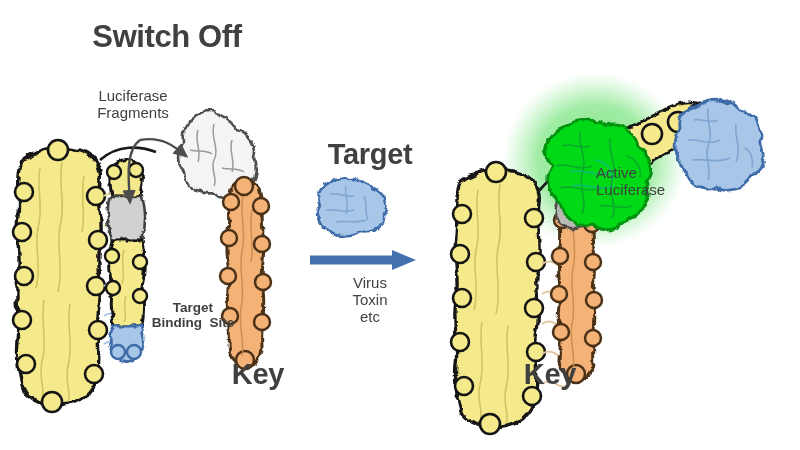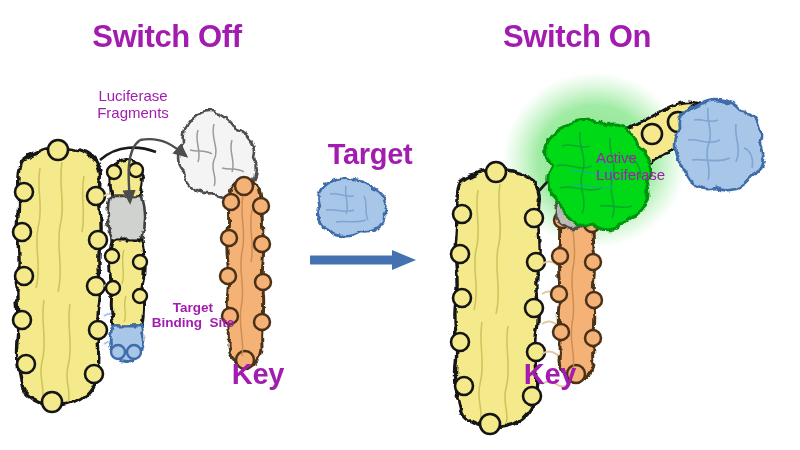--- a/index.html
+++ b/index.html
@@ -19,21 +19,21 @@
   .svg-layer {
     position: absolute;
     left: 0;
     top: 0;
     width: 800px;
     height: 450px;
   }
   .lbl {
     position: absolute;
     font-family: "Liberation Sans", sans-serif;
-    color: #a21caf;
+    color: #404040;
     white-space: pre;
     line-height: 1.12;
     user-select: none;
   }
   .panel-title {
     font-size: 31px;
     font-weight: bold;
     letter-spacing: -0.4px;
     text-align: center;
   }
@@ -52,21 +52,21 @@
     font-size: 13.5px;
     font-weight: bold;
     text-align: center;
   }
   #title-off  { left: 42px;  top: 20px;  width: 250px; }
   #title-on   { left: 452px; top: 20px;  width: 250px; }
   #lbl-luciferase-fragments { left: 68px;  top: 88px;  width: 130px; }
   #lbl-target      { left: 310px; top: 138px; width: 120px; }
   #lbl-virus-toxin { left: 310px; top: 275px; width: 120px; }
   #lbl-target-binding-site { left: 138px; top: 300px; width: 110px; }
-  #lbl-active-luciferase   { left: 596px; top: 150px; width: 112px; text-align: left;}
+  #lbl-active-luciferase   { left: 596px; top: 165px; width: 112px; text-align: left;}
   #lbl-key-left   { left: 198px; top: 358px; width: 120px; }
   #lbl-key-right  { left: 490px; top: 358px; width: 120px; }
 </style>
 </head>
 <body>
 
 <div id="figure">
 
   <svg class="svg-layer" viewBox="0 0 800 450" xmlns="http://www.w3.org/2000/svg">
     <defs>
@@ -371,27 +371,29 @@
       <g fill="none" stroke="#18A7C4" stroke-width="1.5" opacity="0.55">
         <path d="M570,172 C584,168 596,178 610,172"></path>
         <path d="M572,186 C586,182 598,192 614,186"></path>
         <path d="M596,160 C606,162 614,170 612,180"></path>
       </g>
     </g>
   </svg>
 
   <div class="lbl panel-title" id="title-off">Switch Off</div>
 
-  <div class="lbl panel-title" id="title-on">Switch On</div>
 
   <div class="lbl mid-label" id="lbl-luciferase-fragments">Luciferase
 Fragments</div>
 
   <div class="lbl big-label" id="lbl-target">Target</div>
 
+  <div class="lbl mid-label" id="lbl-virus-toxin">Virus
+Toxin
+etc</div>
 
   <div class="lbl small-label" id="lbl-target-binding-site">Target
 Binding  Site</div>
 
   <div class="lbl mid-label" id="lbl-active-luciferase">Active
 Luciferase</div>
 
   <div class="lbl big-label" id="lbl-key-left">Key</div>
 
   <div class="lbl big-label" id="lbl-key-right">Key</div>

